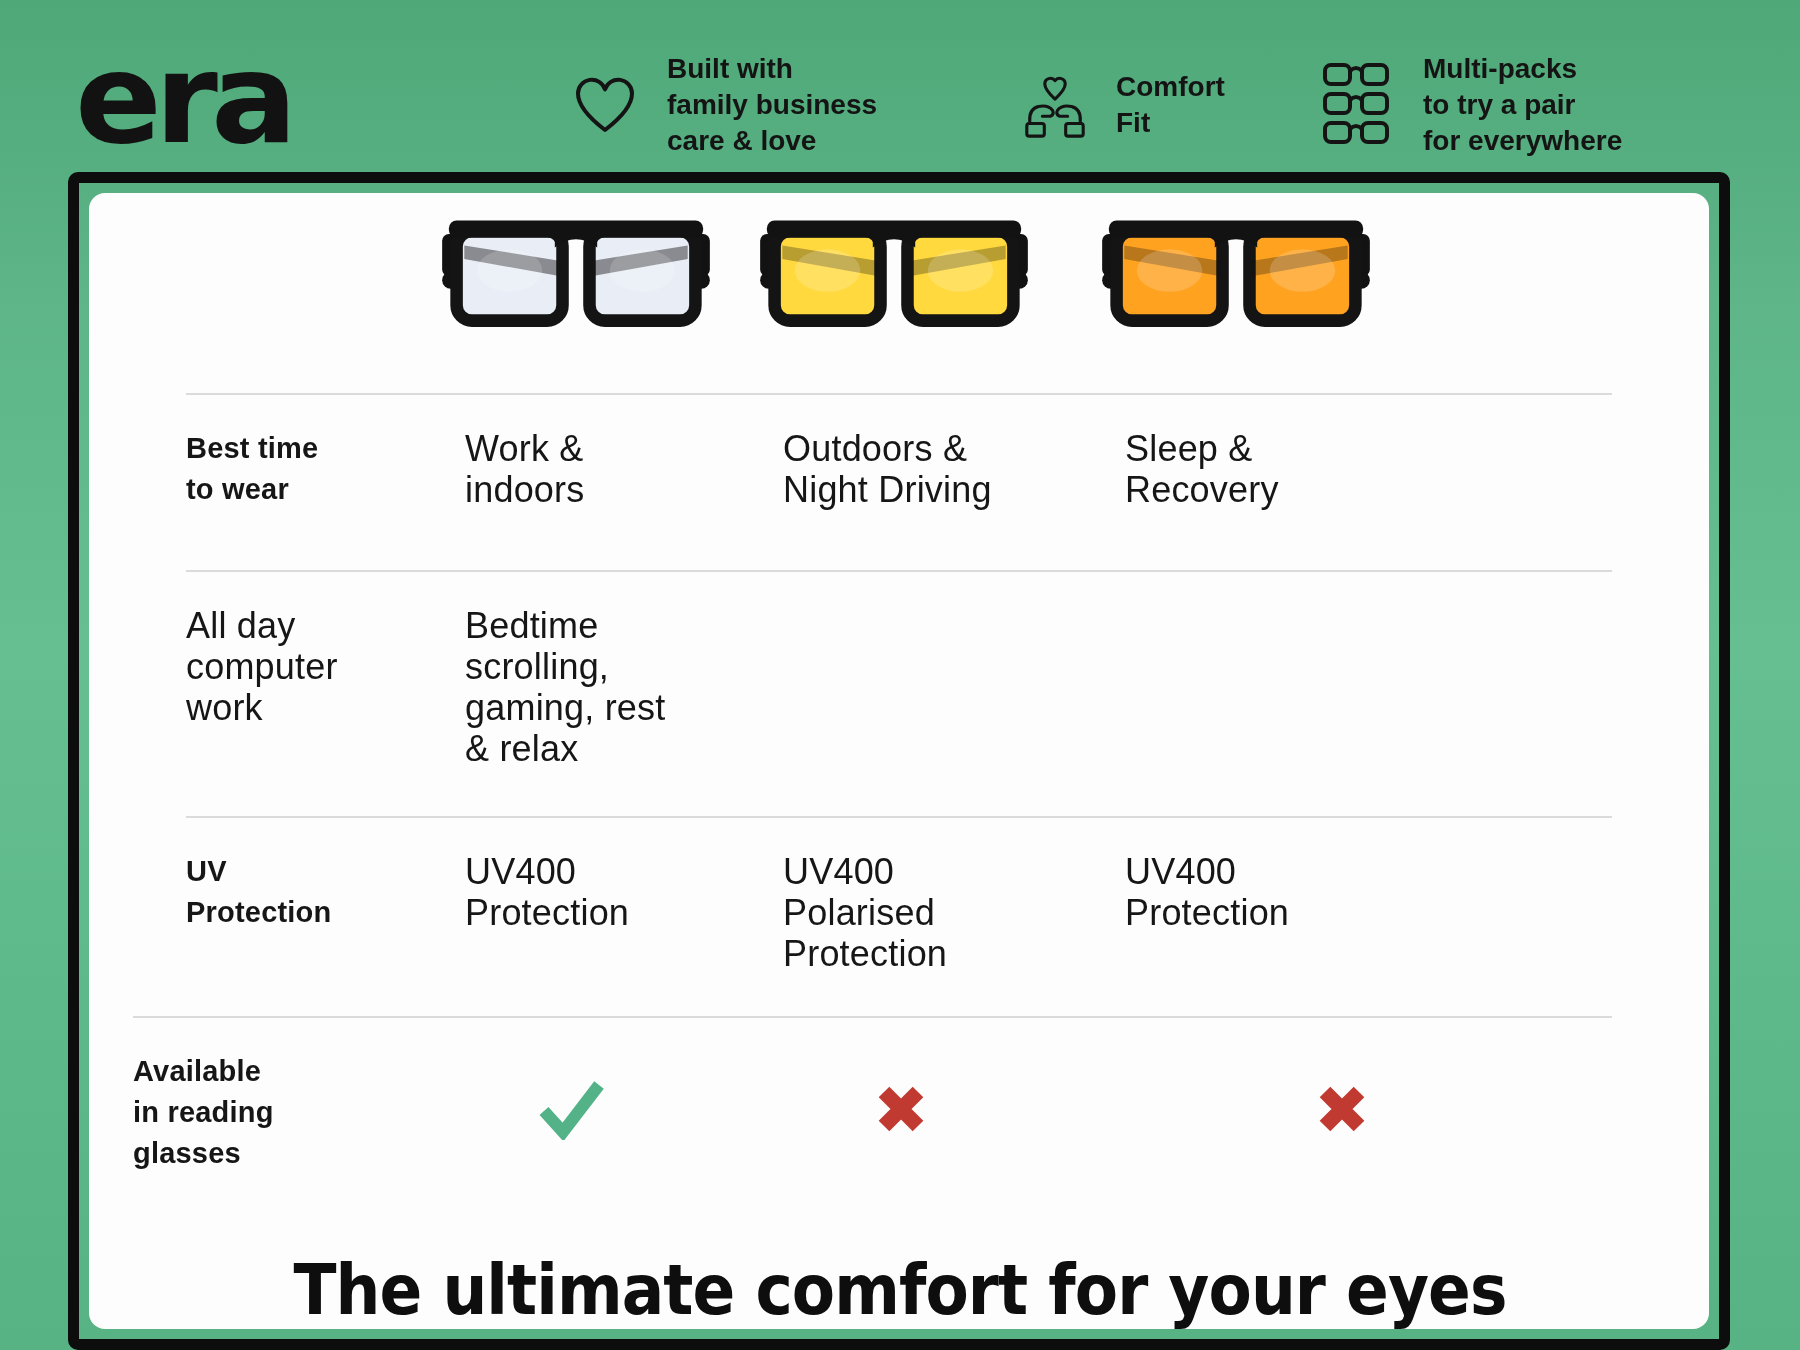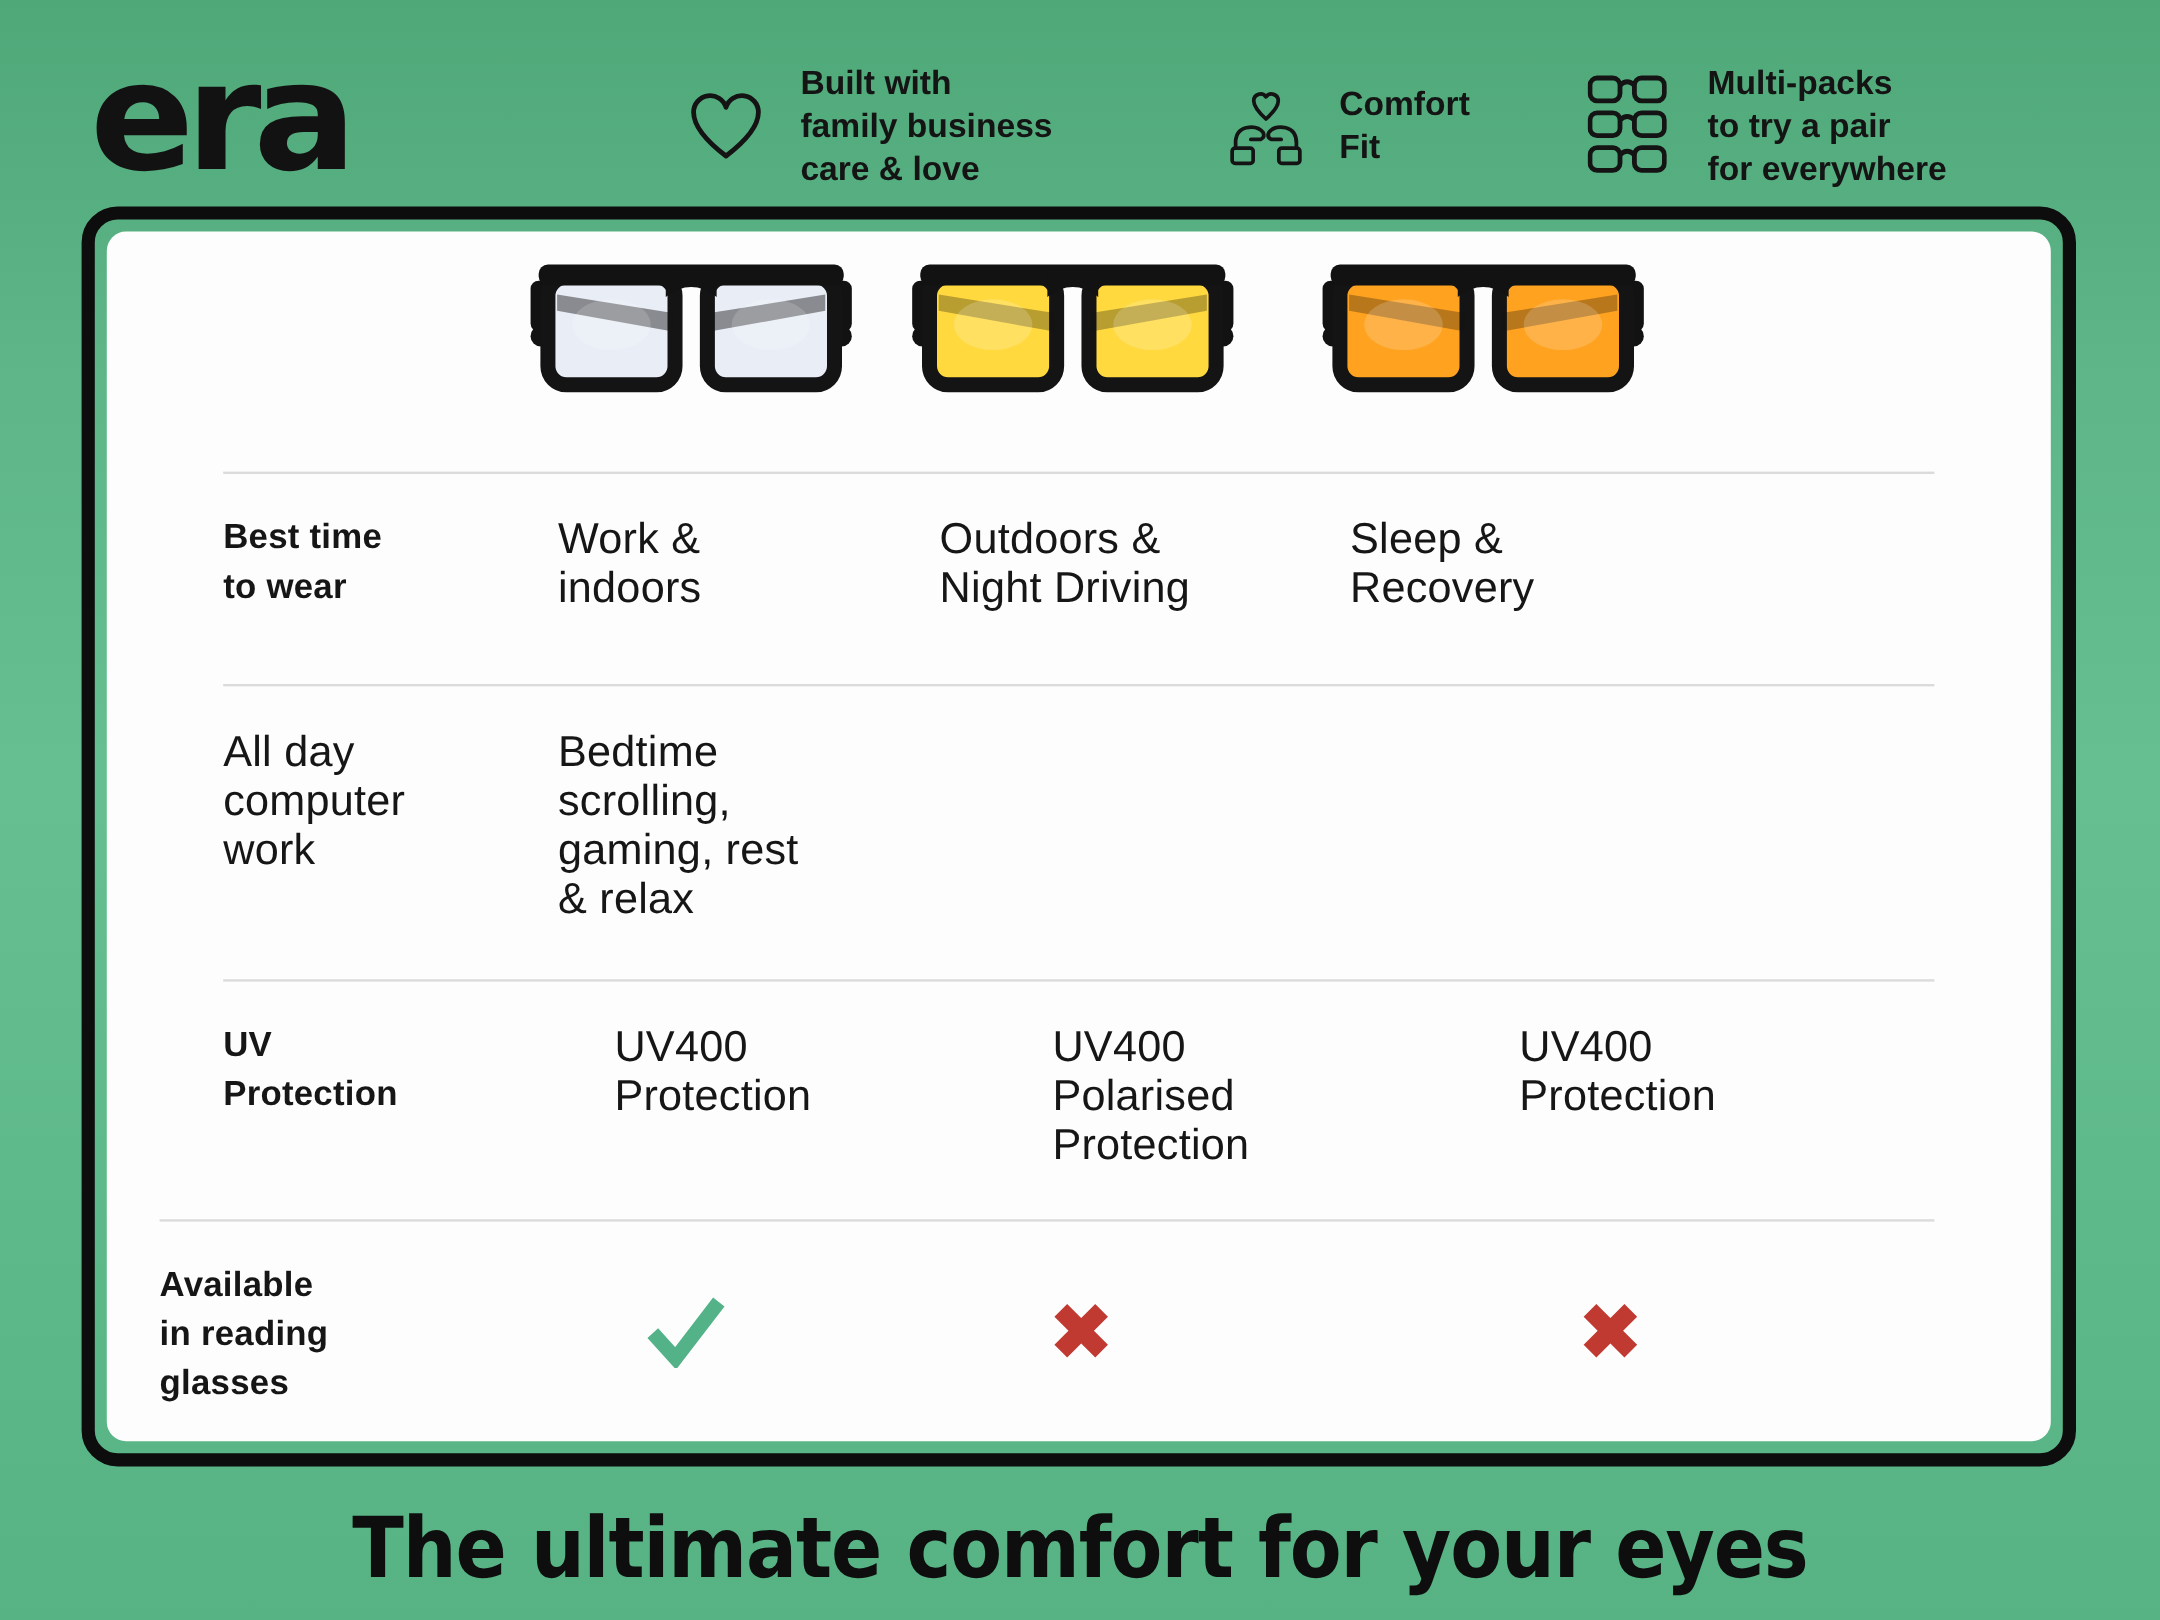--- a/index.html
+++ b/index.html
@@ -21,33 +21,33 @@
   .feature .ficon{flex:0 0 auto;display:flex;align-items:center;}
   .feature .flabel{
     font-weight:bold;font-size:28px;line-height:36px;white-space:pre-line;color:#141414;
   }
   .f1{left:498px;} .f1 .ficon{margin-right:30px;}
   .f2{left:945px;} .f2 .ficon{margin-right:26px;}
   .f3{left:1248px;} .f3 .ficon{margin-right:34px;}
 
   
   .card{
-    position:absolute;left:68px;top:172px;width:1662px;height:1050px;
-    border:11px solid #0d0d0d;border-radius:30px;box-sizing:border-box;background:transparent;
+    position:absolute;left:68px;top:172px;width:1662px;height:1178px;
+    border:11px solid #0d0d0d;border-radius:10px;box-sizing:border-box;background:transparent;
   }
   .card-inner{
     position:absolute;inset:10px;background:#fdfdfd;border-radius:16px;overflow:hidden;
   }
   .row{
     display:grid;grid-template-columns:279px 318px 342px 1fr;
     margin:0 97px;box-sizing:border-box;
   }
   .row.ruled{border-top:2px solid #dbdbdb;}
   .row-glasses{height:200px;padding-top:14px;}
-  .r1{height:177px;} .r2{height:246px;} .r3{height:200px;gap:47px;} .r4{height:183px;margin-left:44px;}
+  .r1{height:177px;} .r2{height:246px;} .r3{height:200px;} .r4{height:183px;margin-left:44px;}
   .cell{padding-top:33px;}
   .label{font-weight:bold;font-size:29px;line-height:41px;white-space:pre-line;letter-spacing:.2px;}
   .value{font-size:36px;line-height:41px;white-space:pre-line;letter-spacing:.2px;}
   .glasses{width:270px;height:130px;margin-left:-24px;display:block;}
   .mark-cell{padding-top:0;display:flex;align-items:center;justify-content:center;}
   .mark-cell svg{display:block;}
 
   
   .tagline{
     position:absolute;left:0;right:0;top:1252px;text-align:center;

